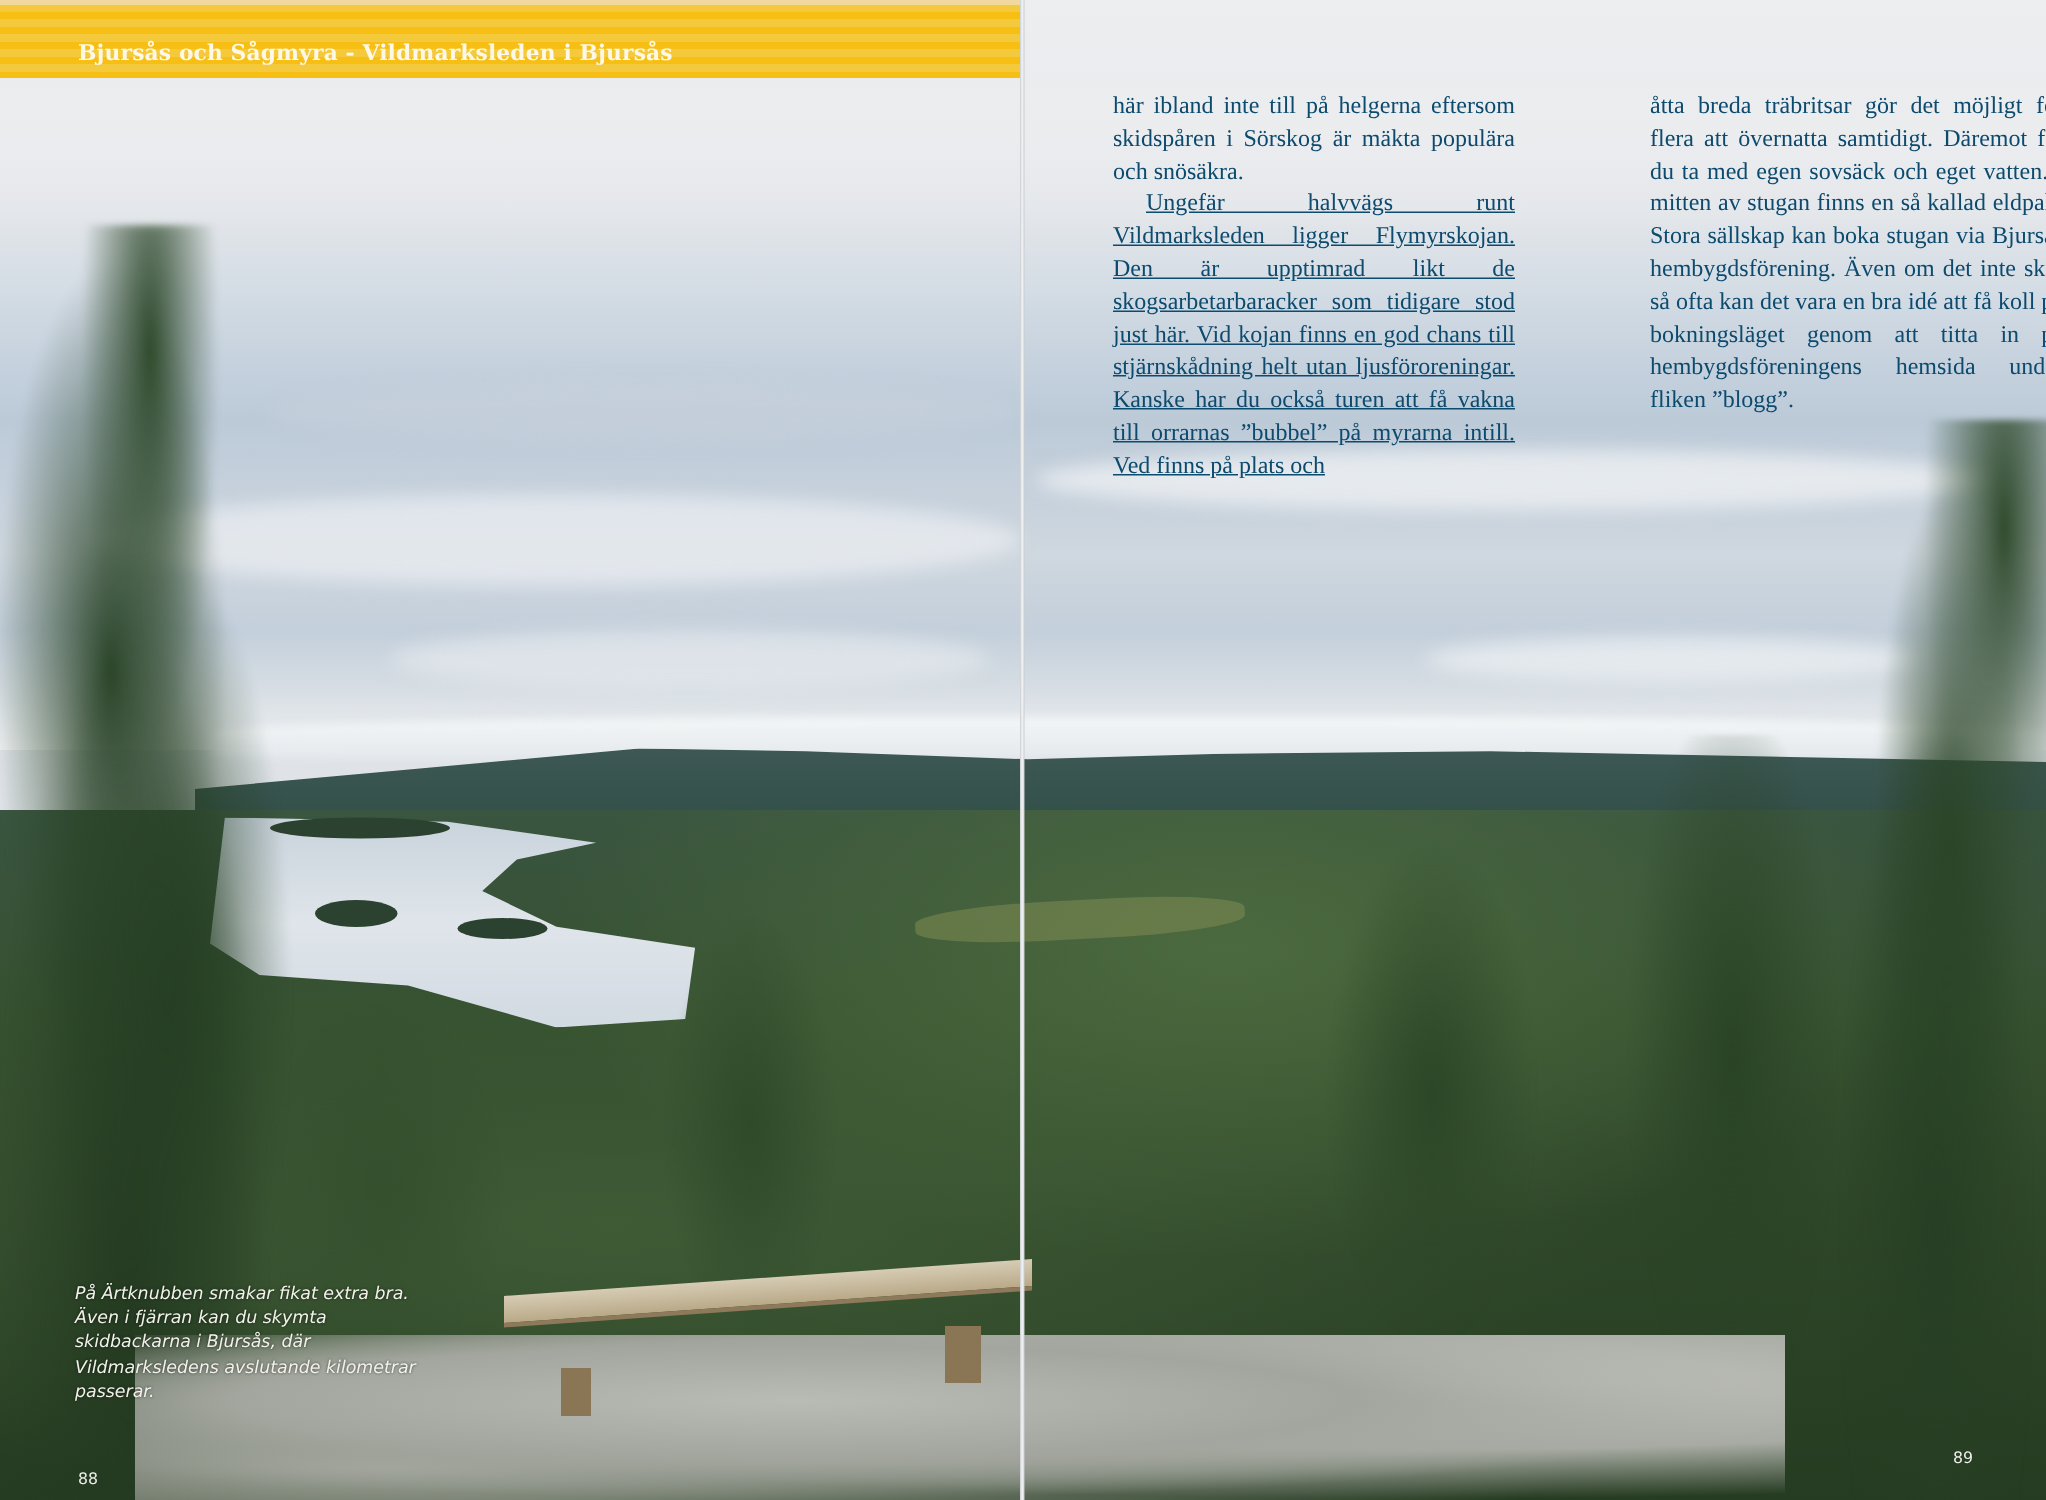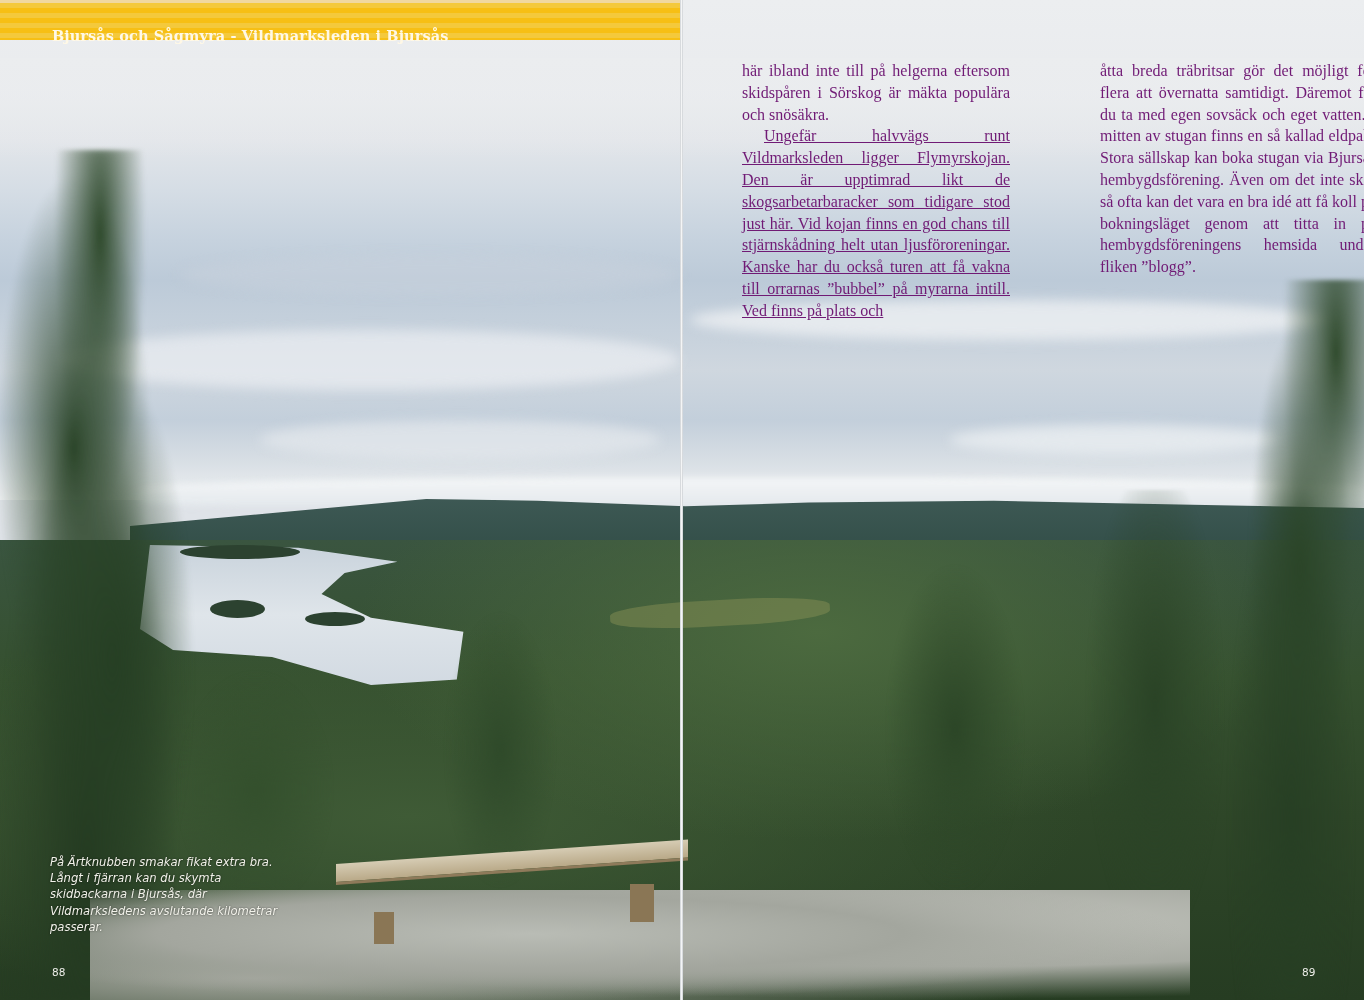--- a/index.html
+++ b/index.html
@@ -81,52 +81,52 @@
     
     .text-panel-top {
       position: absolute; left: 0; top: 58px; width: 1364px; height: 100px;
       background: linear-gradient(180deg, rgba(235,237,239,0.95), rgba(235,237,239,0));
     }
     .spine {
       position: absolute; left: 680px; top: 0; width: 3px; height: 1000px;
       background: linear-gradient(90deg, #c9cdd1, #f4f5f6, #c9cdd1);
     }
     .header-bar {
-      position: absolute; left: 0; top: 0; width: 680px; height: 40px;
+      position: absolute; left: 0; top: 0; width: 680px; height: 52px;
       background: repeating-linear-gradient(180deg,
         #f4c93c 0px, #f4c93c 5px, #f7bf14 5px, #f7bf14 10px);
       border-top: 3px solid #f0d8a0;
       box-sizing: border-box;
     }
     .running-head {
       position: absolute; left: 52px; top: 24px;
       font-family: "DejaVu Serif", serif; font-weight: bold;
       font-size: 14.5px; color: #fff8e6; letter-spacing: 0.1px;
       white-space: nowrap;
     }
     .body-col {
       position: absolute; top: 60px; width: 268px;
       font-family: "Liberation Serif", serif; font-size: 16px;
-      line-height: 21.8px; color: #701a75; text-align: justify;
+      line-height: 21.8px; color: #0c4a6e; text-align: justify;
     }
     .body-col p { margin: 0; }
     .body-col p.indent { text-indent: 22px; text-decoration: underline; }
     .col-1 { left: 742px; }
     .col-2 { left: 1100px; width: 276px; }
     .caption {
       position: absolute; left: 50px; top: 854px; width: 230px;
       font-family: "DejaVu Sans", sans-serif; font-style: italic;
       font-size: 11.6px; line-height: 16.2px; color: #f2f2ea;
       text-shadow: 0 0 2px rgba(0,0,0,0.6);
     }
     .folio {
       position: absolute; top: 966px;
       font-family: "DejaVu Sans", sans-serif; font-size: 10.5px; color: #eeeeea;
     }
-    .folio-left { left: 52px; }
+    .folio-left { left: 52px; margin-top: 14px; }
     .folio-right { left: 1302px; }
   </style>
 </head>
 <body>
 
 <div class="photo">
   <div class="sky"></div>
   <div class="cloud-band" style="left:180px;top:255px;width:500px;height:40px;background:rgba(200,210,220,0.55);"></div>
   <div class="cloud-band" style="left:60px;top:330px;width:620px;height:60px;background:rgba(235,238,242,0.7);"></div>
   <div class="cloud-band" style="left:690px;top:300px;width:640px;height:40px;background:rgba(238,240,243,0.8);"></div>
@@ -162,16 +162,16 @@
 
 <div class="body-col col-1">
   <p>här ibland inte till på helgerna eftersom skidspåren i Sörskog är mäkta populära och snösäkra.</p>
   <p class="indent">Ungefär halvvägs runt Vildmarksleden ligger Flymyrskojan. Den är upptimrad likt de skogsarbetarbaracker som tidigare stod just här. Vid kojan finns en god chans till stjärnskådning helt utan ljusföroreningar. Kanske har du också turen att få vakna till orrarnas ”bubbel” på myrarna intill. Ved finns på plats och</p>
 </div>
 
 <div class="body-col col-2">
   <p>åtta breda träbritsar gör det möjligt för flera att övernatta samtidigt. Däremot får du ta med egen sovsäck och eget vatten. I mitten av stugan finns en så kallad eldpall. Stora sällskap kan boka stugan via Bjursås hembygdsförening. Även om det inte sker så ofta kan det vara en bra idé att få koll på bokningsläget genom att titta in på hembygdsföreningens hemsida under fliken ”blogg”.</p>
 </div>
 
-<div class="caption">På Ärtknubben smakar fikat extra bra. Långt i fjärran kan du skymta skidbackarna i Bjursås, där Vildmarksledens avslutande kilometrar passerar.</div>
+<div class="caption">På Ärtknubben smakar fikat extra bra. Även i fjärran kan du skymta skidbackarna i Bjursås, där Vildmarksledens avslutande kilometrar passerar.</div>
 
 <div class="folio folio-left">88</div>
 <div class="folio folio-right">89</div>
 
 </body></html>

